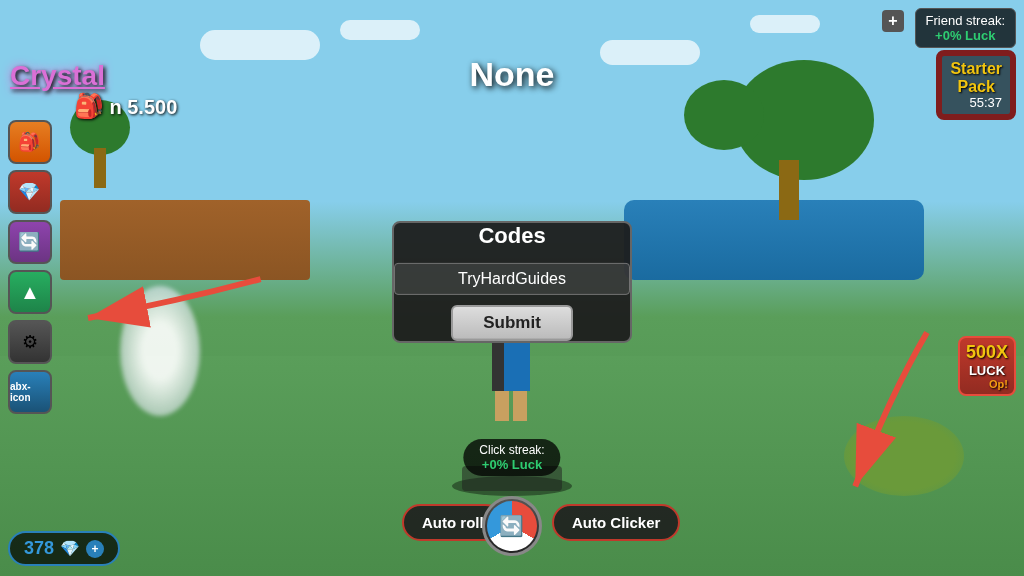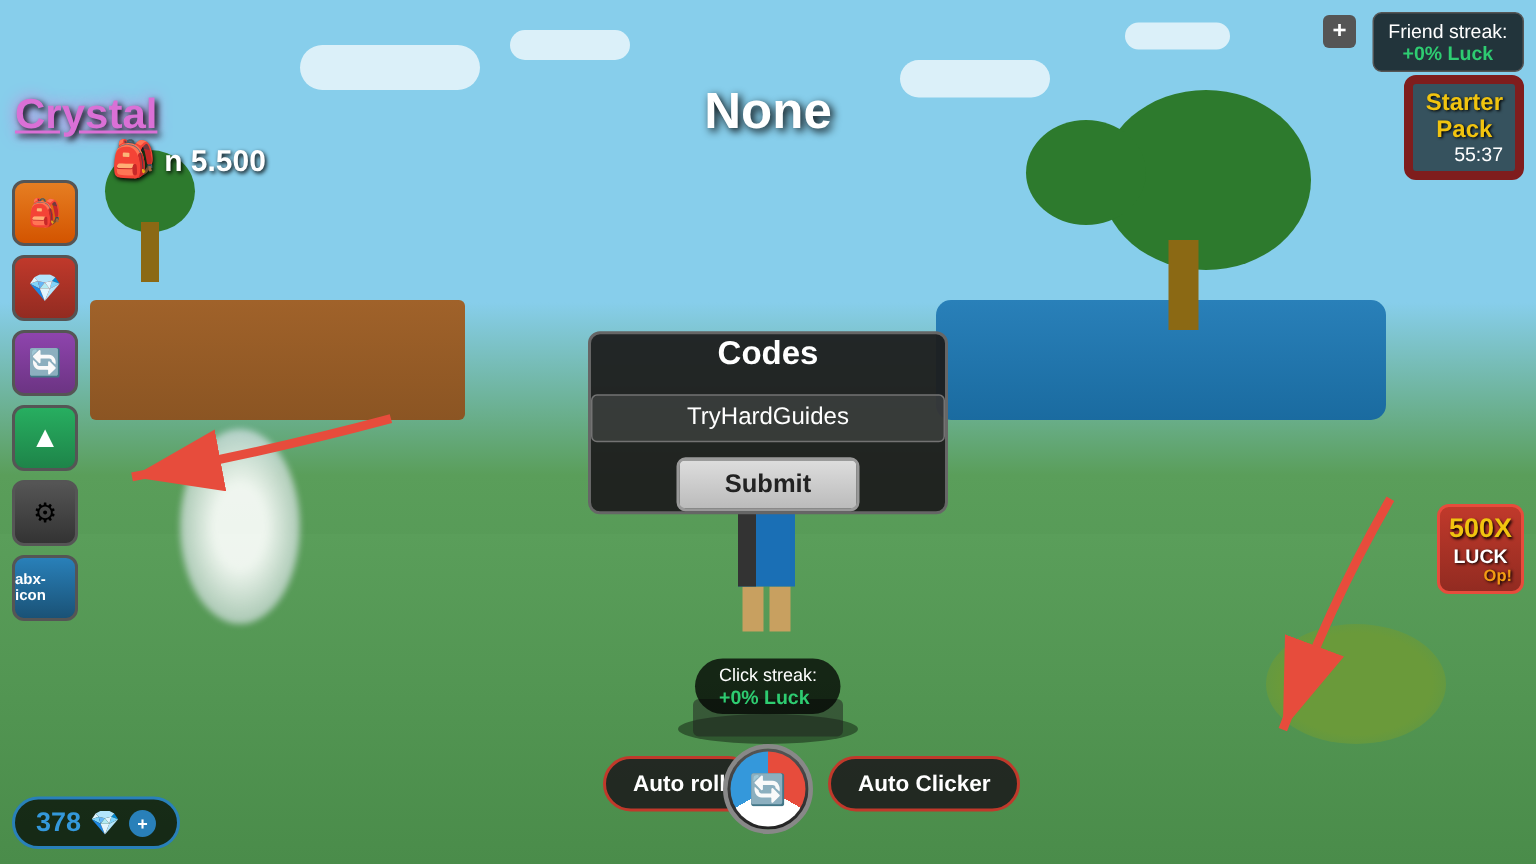--- a/index.html
+++ b/index.html
@@ -297,20 +297,21 @@
 
     
     #click-streak {
       position: absolute;
       bottom: 100px;
       left: 50%;
       transform: translateX(-50%);
       background: rgba(0,0,0,0.75);
       border-radius: 20px;
       padding: 4px 16px;
+      text-align: center;
       color: white;
       font-size: 12px;
     }
     #click-streak .streak-value {
       color: #2ecc71;
       font-weight: bold;
       font-size: 13px;
     }
 
     

